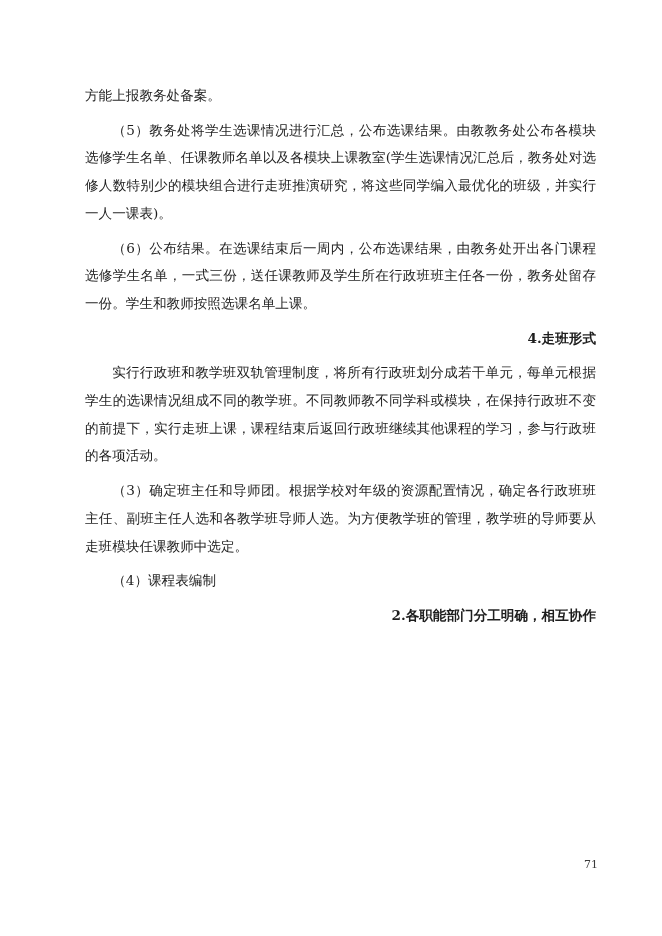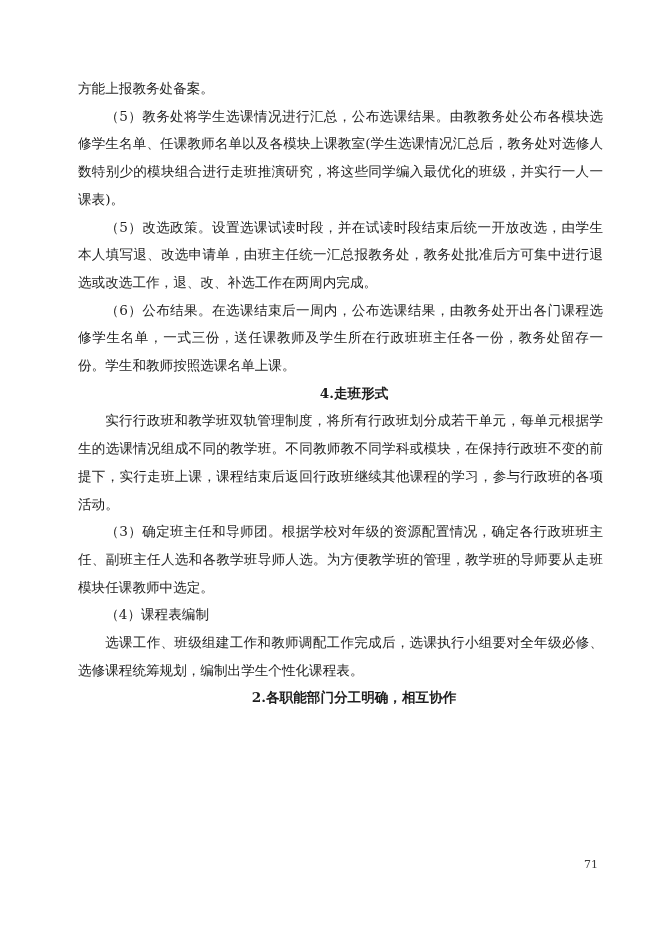--- a/index.html
+++ b/index.html
@@ -16,57 +16,55 @@
     font-family: "DejaVu Serif", "Liberation Serif", serif;
     color: #1e1e1e;
   }
   .content {
     position: absolute;
     left: 78px;
     top: 75px;
     width: 525px;
   }
   .content p {
-    margin: 0;
+    margin: 7px;
     padding: 0;
     font-size: 13.6px;
     line-height: 27.7px;
     text-align: justify;
     text-justify: inter-ideograph;
     text-indent: 2em;
     color: #1e1e1e;
   }
   .content p.continued {
     text-indent: 0;
   }
   .content p.heading {
     font-weight: bold;
-    text-align: center;
+    text-align: right;
   }
   .page-number {
     position: absolute;
     top: 858px;
     left: 584px;
     width: 20px;
     font-size: 11px;
     line-height: 14px;
     color: #3a3a3a;
     font-family: "DejaVu Serif", "Liberation Serif", serif;
   }
 </style>
 </head>
 <body>
 
 <div class="page">
   <div class="content" id="doc-content">
       <p class="continued">方能上报教务处备案。</p>
       <p class="body">（5）教务处将学生选课情况进行汇总，公布选课结果。由教教务处公布各模块选修学生名单、任课教师名单以及各模块上课教室(学生选课情况汇总后，教务处对选修人数特别少的模块组合进行走班推演研究，将这些同学编入最优化的班级，并实行一人一课表)。</p>
-      <p class="body">（5）改选政策。设置选课试读时段，并在试读时段结束后统一开放改选，由学生本人填写退、改选申请单，由班主任统一汇总报教务处，教务处批准后方可集中进行退选或改选工作，退、改、补选工作在两周内完成。</p>
       <p class="body">（6）公布结果。在选课结束后一周内，公布选课结果，由教务处开出各门课程选修学生名单，一式三份，送任课教师及学生所在行政班班主任各一份，教务处留存一份。学生和教师按照选课名单上课。</p>
       <p class="heading">4.走班形式</p>
       <p class="body">实行行政班和教学班双轨管理制度，将所有行政班划分成若干单元，每单元根据学生的选课情况组成不同的教学班。不同教师教不同学科或模块，在保持行政班不变的前提下，实行走班上课，课程结束后返回行政班继续其他课程的学习，参与行政班的各项活动。</p>
       <p class="body">（3）确定班主任和导师团。根据学校对年级的资源配置情况，确定各行政班班主任、副班主任人选和各教学班导师人选。为方便教学班的管理，教学班的导师要从走班模块任课教师中选定。</p>
       <p class="body">（4）课程表编制</p>
-      <p class="body">选课工作、班级组建工作和教师调配工作完成后，选课执行小组要对全年级必修、选修课程统筹规划，编制出学生个性化课程表。</p>
       <p class="heading">2.各职能部门分工明确，相互协作</p>
     </div>
   <div class="page-number">71</div>
 </div>
 
 </body></html>

